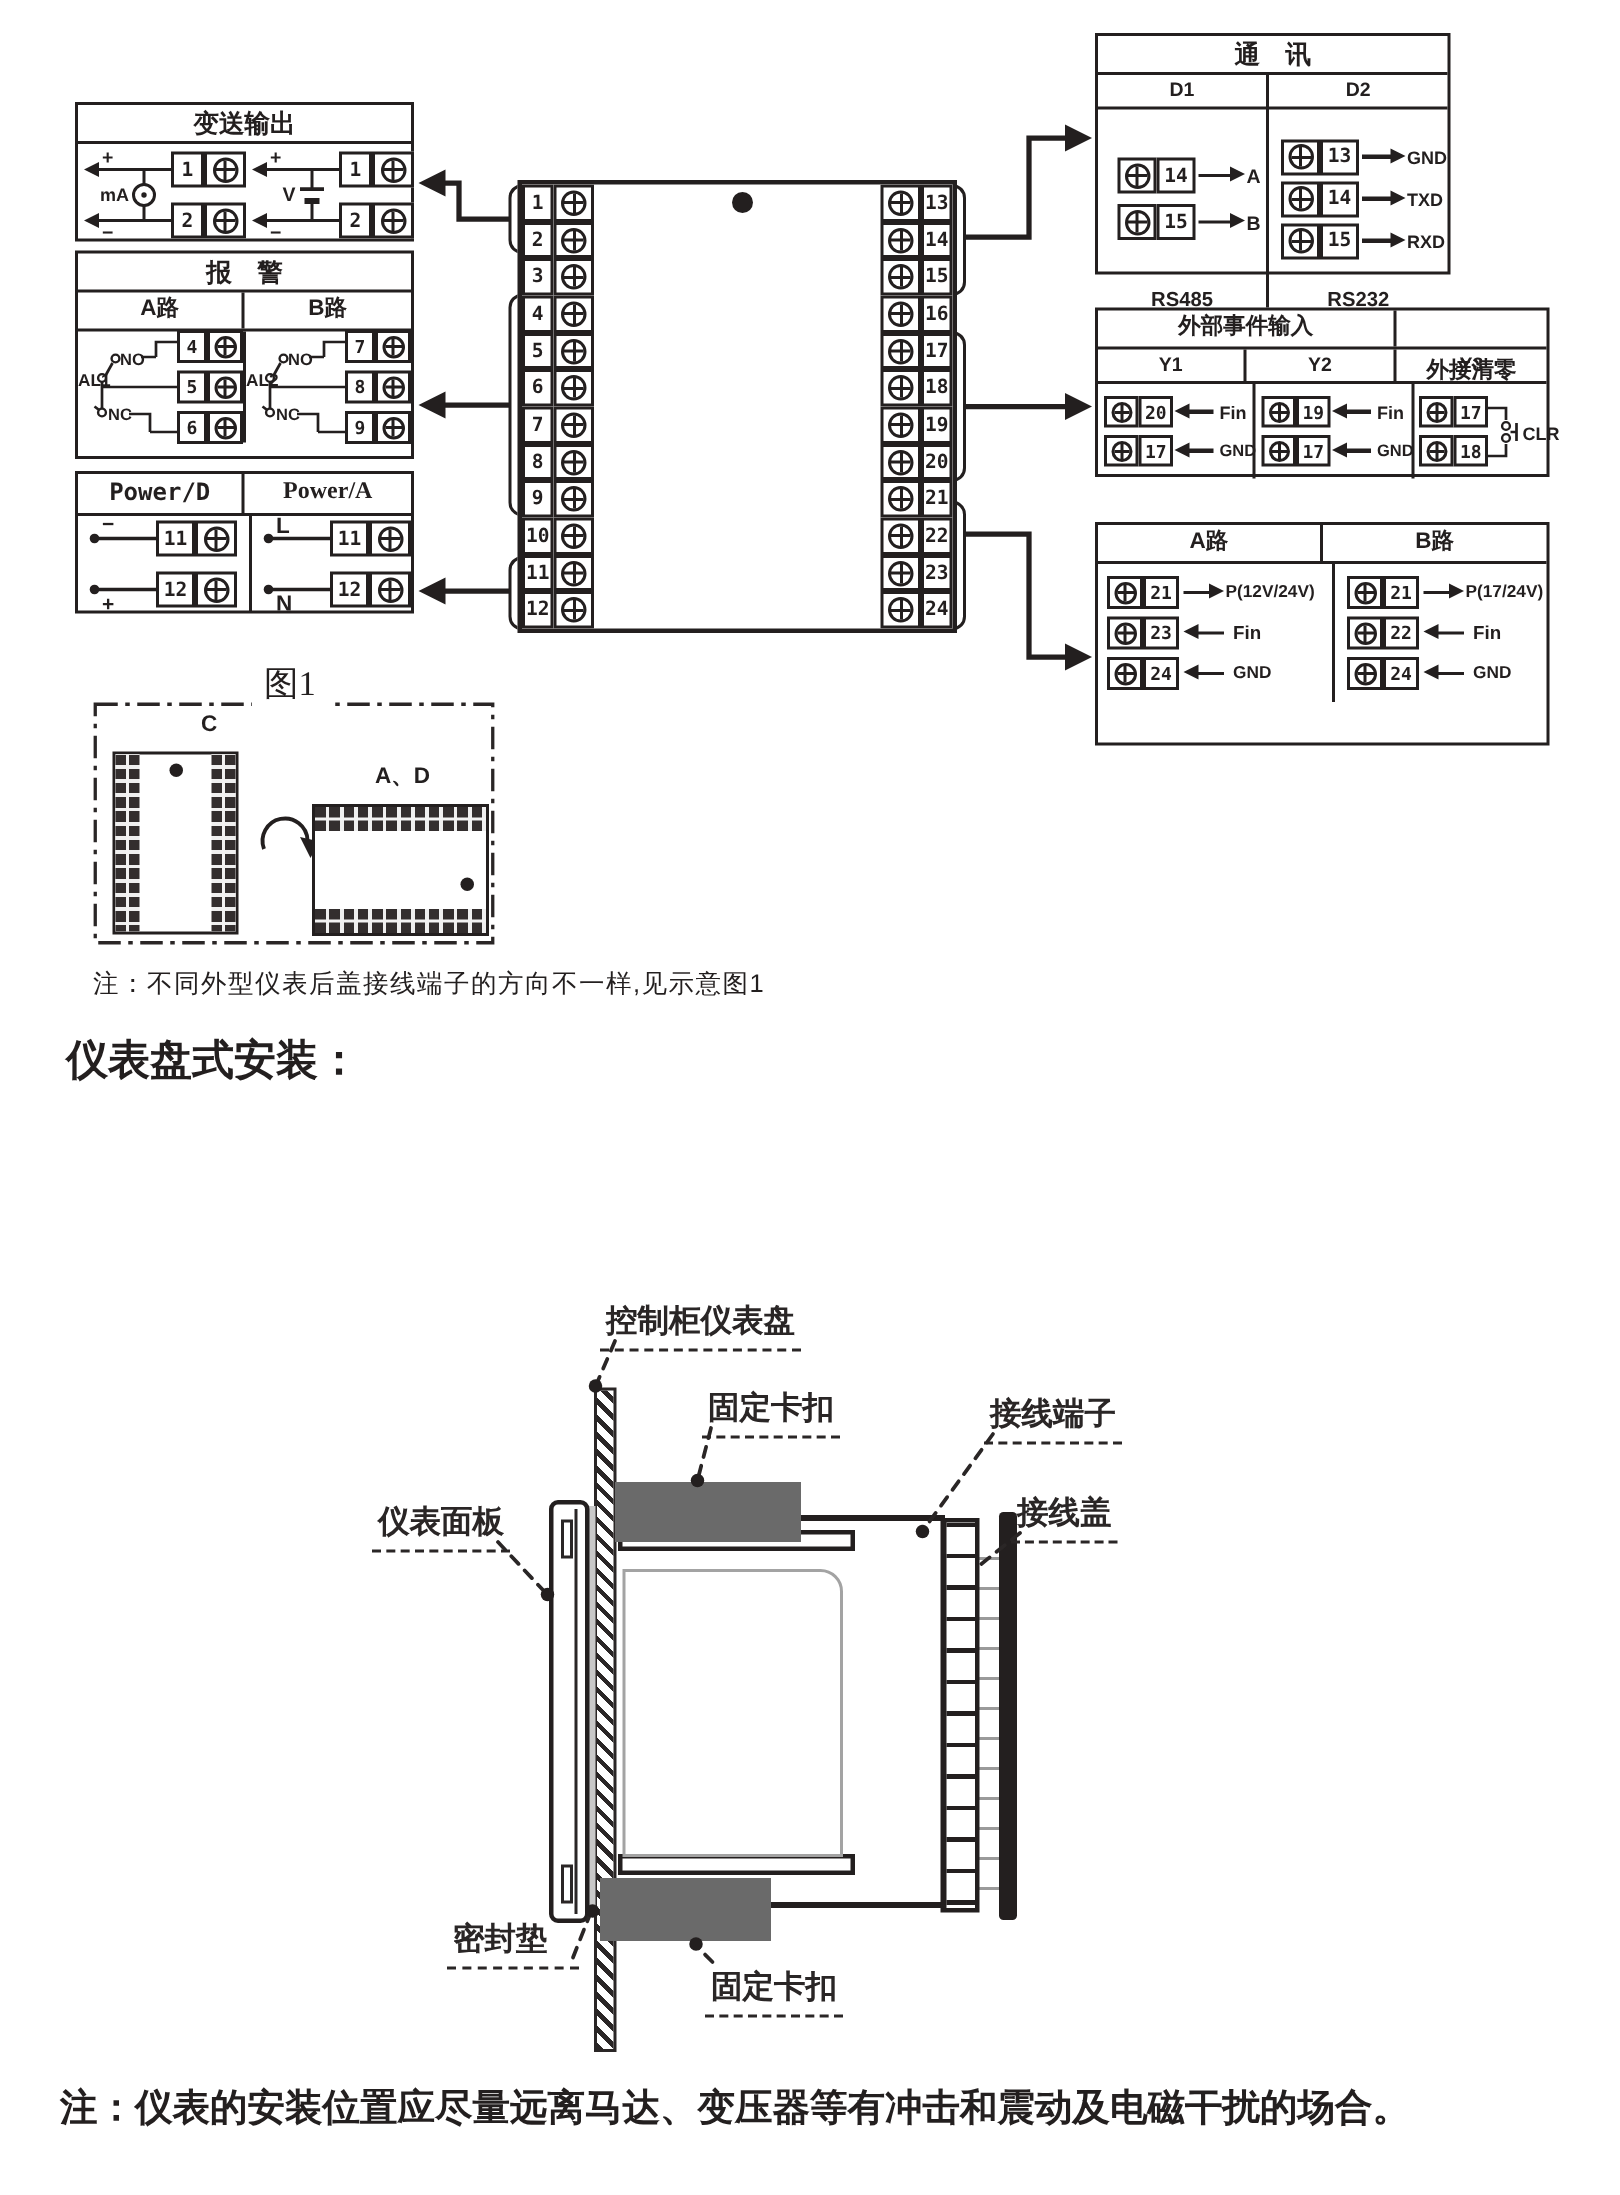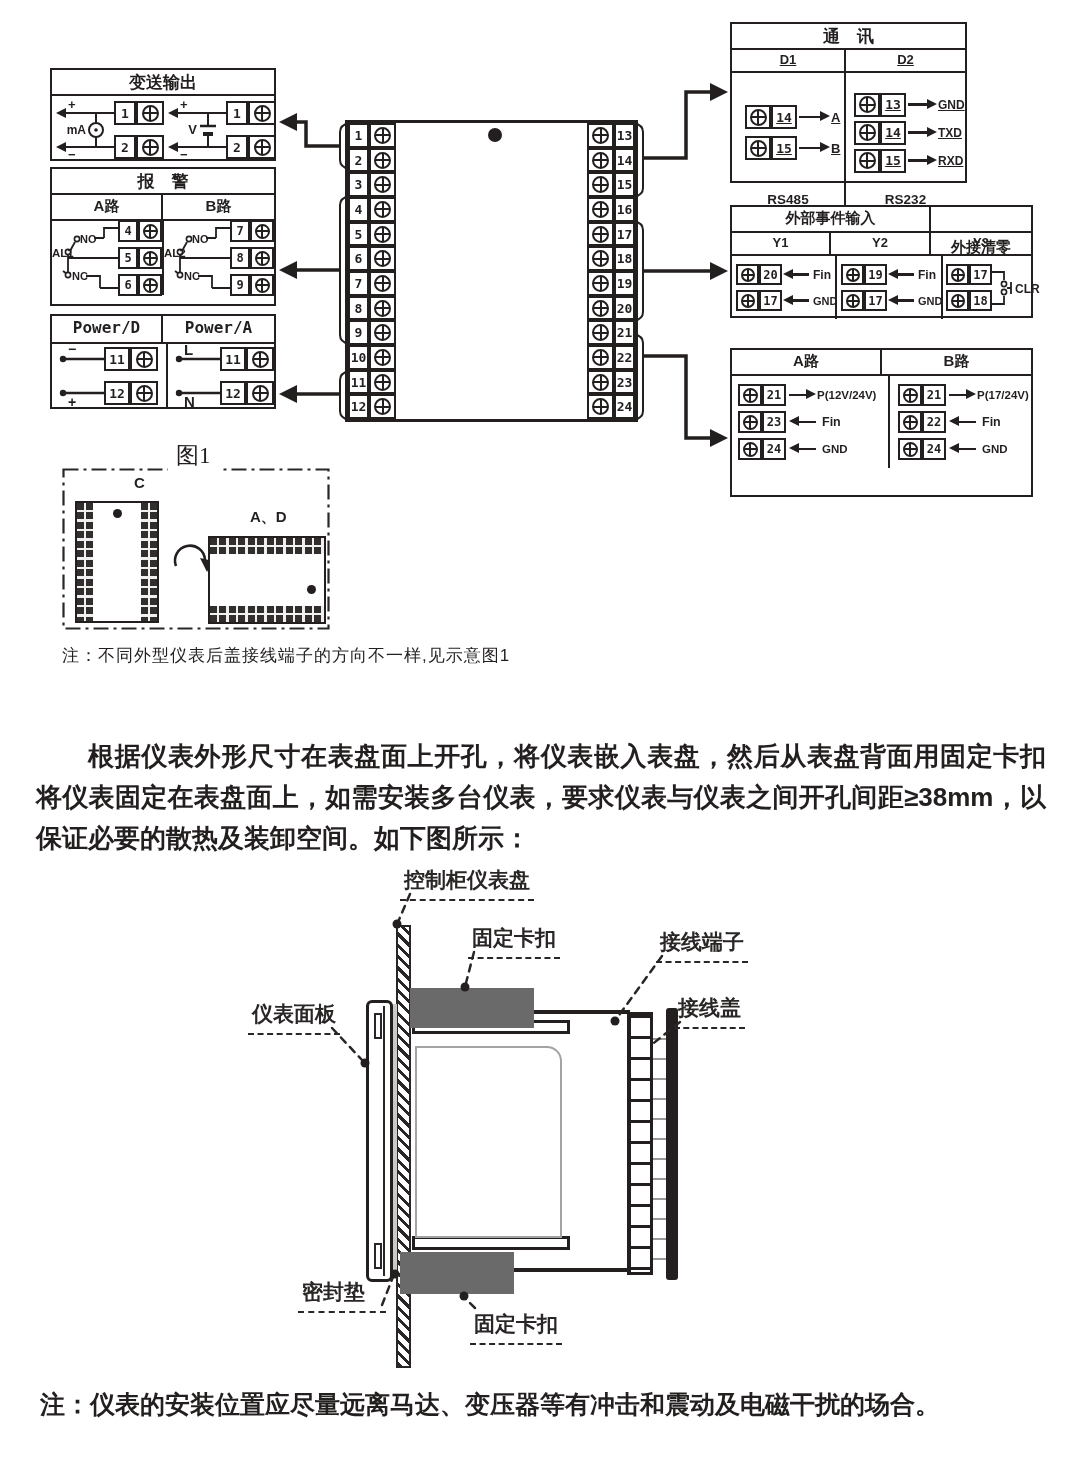--- a/index.html
+++ b/index.html
@@ -238,21 +238,21 @@
                 </span>
               </div>
           </div>
         </div>
       </div>
     </div>
 
     <div class="box" style="left:50px;top:314px;width:226px;height:95px;">
       <div class="hdr-row" style="height:26px;font-size:16px;line-height:24px;font-family:'DejaVu Sans Mono',monospace;">
         <div class="hdr-cell brd-r" style="width:111px;">Power/D</div>
-        <div class="hdr-cell" style="flex:1;">Power/A</div>
+        <div class="hdr-cell" style="flex:1;font-family:Liberation Serif, serif;">Power/A</div>
       </div>
       <div style="display:flex;height:64px;">
         <div class="brd-r" style="width:111px;display:flex;align-items:center;padding-left:4px;">
           <svg width="48" height="62" viewBox="0 0 48 62">
             <g stroke="#231f1f" stroke-width="2.4" fill="none">
                 <path d="M7,14 H48 M7,48 H48"></path>
               </g>
             <circle cx="7" cy="14" r="3.2" fill="#231f1f"></circle>
             <circle cx="7" cy="48" r="3.2" fill="#231f1f"></circle>
             <text x="12" y="9" font-size="14" font-weight="bold" fill="#231f1f">−</text>
@@ -448,21 +448,21 @@
               <i></i>
             </span>
             <span class="cb-num">24</span>
           </div>
       </div>
       <div class="cdot" style="left:140px;top:5px;width:14px;height:14px;"></div>
     </div>
 
     <div class="box" style="left:730px;top:22px;width:237px;height:161px;">
       <div class="bx-title">通　讯</div>
-      <div style="display:flex;height:162px;text-decoration:underline;">
+      <div style="display:flex;height:162px;">
         <div class="brd-r" style="width:112px;display:flex;flex-direction:column;">
           <div style="border-bottom:2px solid #231f1f;text-align:center;font-weight:bold;font-size:13px;height:21px;line-height:20px;">D1</div>
           <div style="flex:1;display:flex;flex-direction:column;justify-content:center;gap:7px;padding-left:13px;">
             <div class="trow">
                 <span class="screw" style="width:26px;height:24px;">
                   <i style="width:17px;height:17px;"></i>
                 </span>
                 <span class="numbox" style="width:26px;height:24px;font-size:13px;">14</span>
                 <span class="wire r" style="width:22px;margin-left:2px;"></span>
                 <span class="tlabel">A</span>
@@ -665,21 +665,21 @@
       <div class="abs" style="left:188px;top:40px;font-weight:bold;font-size:15px;">A、D</div>
       <div class="abs" style="left:146px;top:68px;width:118px;height:88px;border:2.5px solid #231f1f;display:flex;flex-direction:column;justify-content:space-between;background:#fff;">
         <div class="strip-h" style="height:16px;width:100%;"></div>
         <div class="strip-h" style="height:16px;width:100%;"></div>
         <div class="cdot" style="right:8px;top:47px;width:9px;height:9px;"></div>
       </div>
     </div>
   </section>
 
   <div class="note1">注：不同外型仪表后盖接线端子的方向不一样,见示意图1</div>
-  <div class="para">根据仪表外形尺寸在表盘面上开孔，将仪表嵌入表盘，然后从表盘背面用固定卡扣将仪表固定在表盘面上，如需安装多台仪表，要求仪表与仪表之间开孔间距≥38mm，以保证必要的散热及装卸空间。如下图所示：</div>
+  <div class="heading">仪表盘式安装：</div>
 
   <section class="abs" style="left:0;top:862px;width:1080px;height:535px;">
 
     <div class="abs hatch" style="left:396px;top:63px;width:15px;height:443px;"></div>
     <div class="abs" style="left:392px;top:142px;width:5px;height:274px;background:#c9c9c9;"></div>
     <div class="abs" style="left:366px;top:138px;width:27px;height:282px;border:3px solid #231f1f;border-radius:6px;background:#fff;">
       <div class="abs" style="right:5px;top:3px;bottom:3px;width:2px;background:#2a2626;"></div>
       <div class="abs" style="right:8px;top:10px;width:8px;height:26px;border:2px solid #2a2626;background:#fff;"></div>
       <div class="abs" style="right:8px;bottom:10px;width:8px;height:26px;border:2px solid #2a2626;background:#fff;"></div>
     </div>

